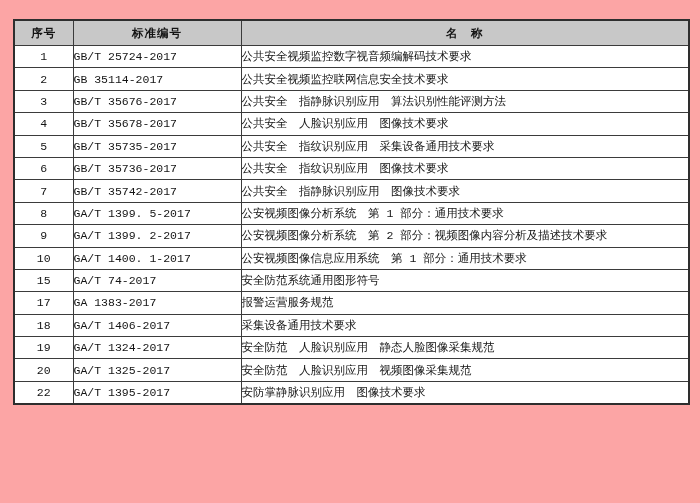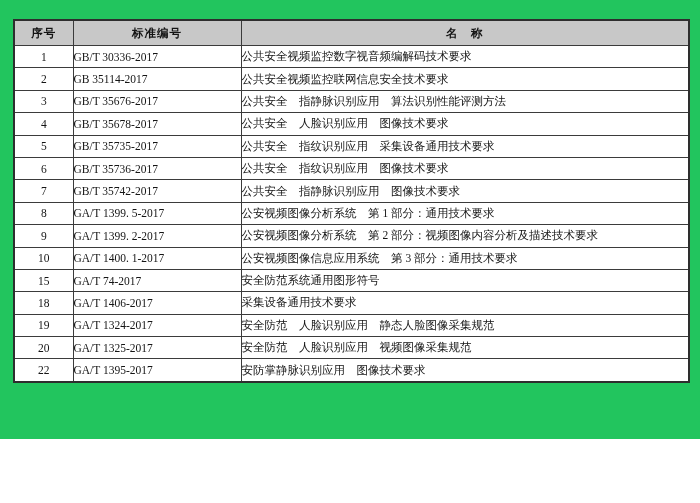--- a/index.html
+++ b/index.html
@@ -3,24 +3,24 @@
 <meta charset="utf-8">
 <style>
   html, body {
     margin: 0;
     padding: 0;
     background: #ffffff;
   }
   .page {
     position: relative;
     width: 700px;
-    height: 439px;
-    background: #22c55e;
+    height: 503px;
+    background: #fca5a5;
     overflow: hidden;
-    font-family: Liberation Serif, serif;
+    font-family: Liberation Mono, monospace;
   }
   table.standards {
     position: absolute;
     left: 13px;
     top: 19px;
     width: 675px;
     border-collapse: collapse;
     table-layout: fixed;
     border: 2px solid #2e2e2e;
   }
@@ -72,21 +72,21 @@
     <thead>
       <tr>
         <th style="background: rgb(200, 200, 200);">序号</th>
         <th style="background: rgb(200, 200, 200);">标准编号</th>
         <th style="background: rgb(200, 200, 200); margin-top: 16px;">名　称</th>
       </tr>
     </thead>
     <tbody id="table-body">
   <tr>
     <td class="col-index">1</td>
-    <td class="col-code">GB/T 30336-2017</td>
+    <td class="col-code">GB/T 25724-2017</td>
     <td class="col-name">公共安全视频监控数字视音频编解码技术要求</td>
   </tr>
 
   <tr>
     <td class="col-index">2</td>
     <td class="col-code">GB 35114-2017</td>
     <td class="col-name">公共安全视频监控联网信息安全技术要求</td>
   </tr>
 
   <tr>
@@ -127,30 +127,35 @@
 
   <tr>
     <td class="col-index">9</td>
     <td class="col-code">GA/T 1399. 2-2017</td>
     <td class="col-name">公安视频图像分析系统　第 2 部分：视频图像内容分析及描述技术要求</td>
   </tr>
 
   <tr>
     <td class="col-index">10</td>
     <td class="col-code">GA/T 1400. 1-2017</td>
-    <td class="col-name">公安视频图像信息应用系统　第 3 部分：通用技术要求</td>
+    <td class="col-name">公安视频图像信息应用系统　第 1 部分：通用技术要求</td>
   </tr>
 
   <tr>
     <td class="col-index">15</td>
     <td class="col-code">GA/T 74-2017</td>
     <td class="col-name">安全防范系统通用图形符号</td>
   </tr>
 
 
+  <tr>
+    <td class="col-index">17</td>
+    <td class="col-code">GA 1383-2017</td>
+    <td class="col-name">报警运营服务规范</td>
+  </tr>
 
   <tr>
     <td class="col-index">18</td>
     <td class="col-code">GA/T 1406-2017</td>
     <td class="col-name">采集设备通用技术要求</td>
   </tr>
 
   <tr>
     <td class="col-index">19</td>
     <td class="col-code">GA/T 1324-2017</td>

